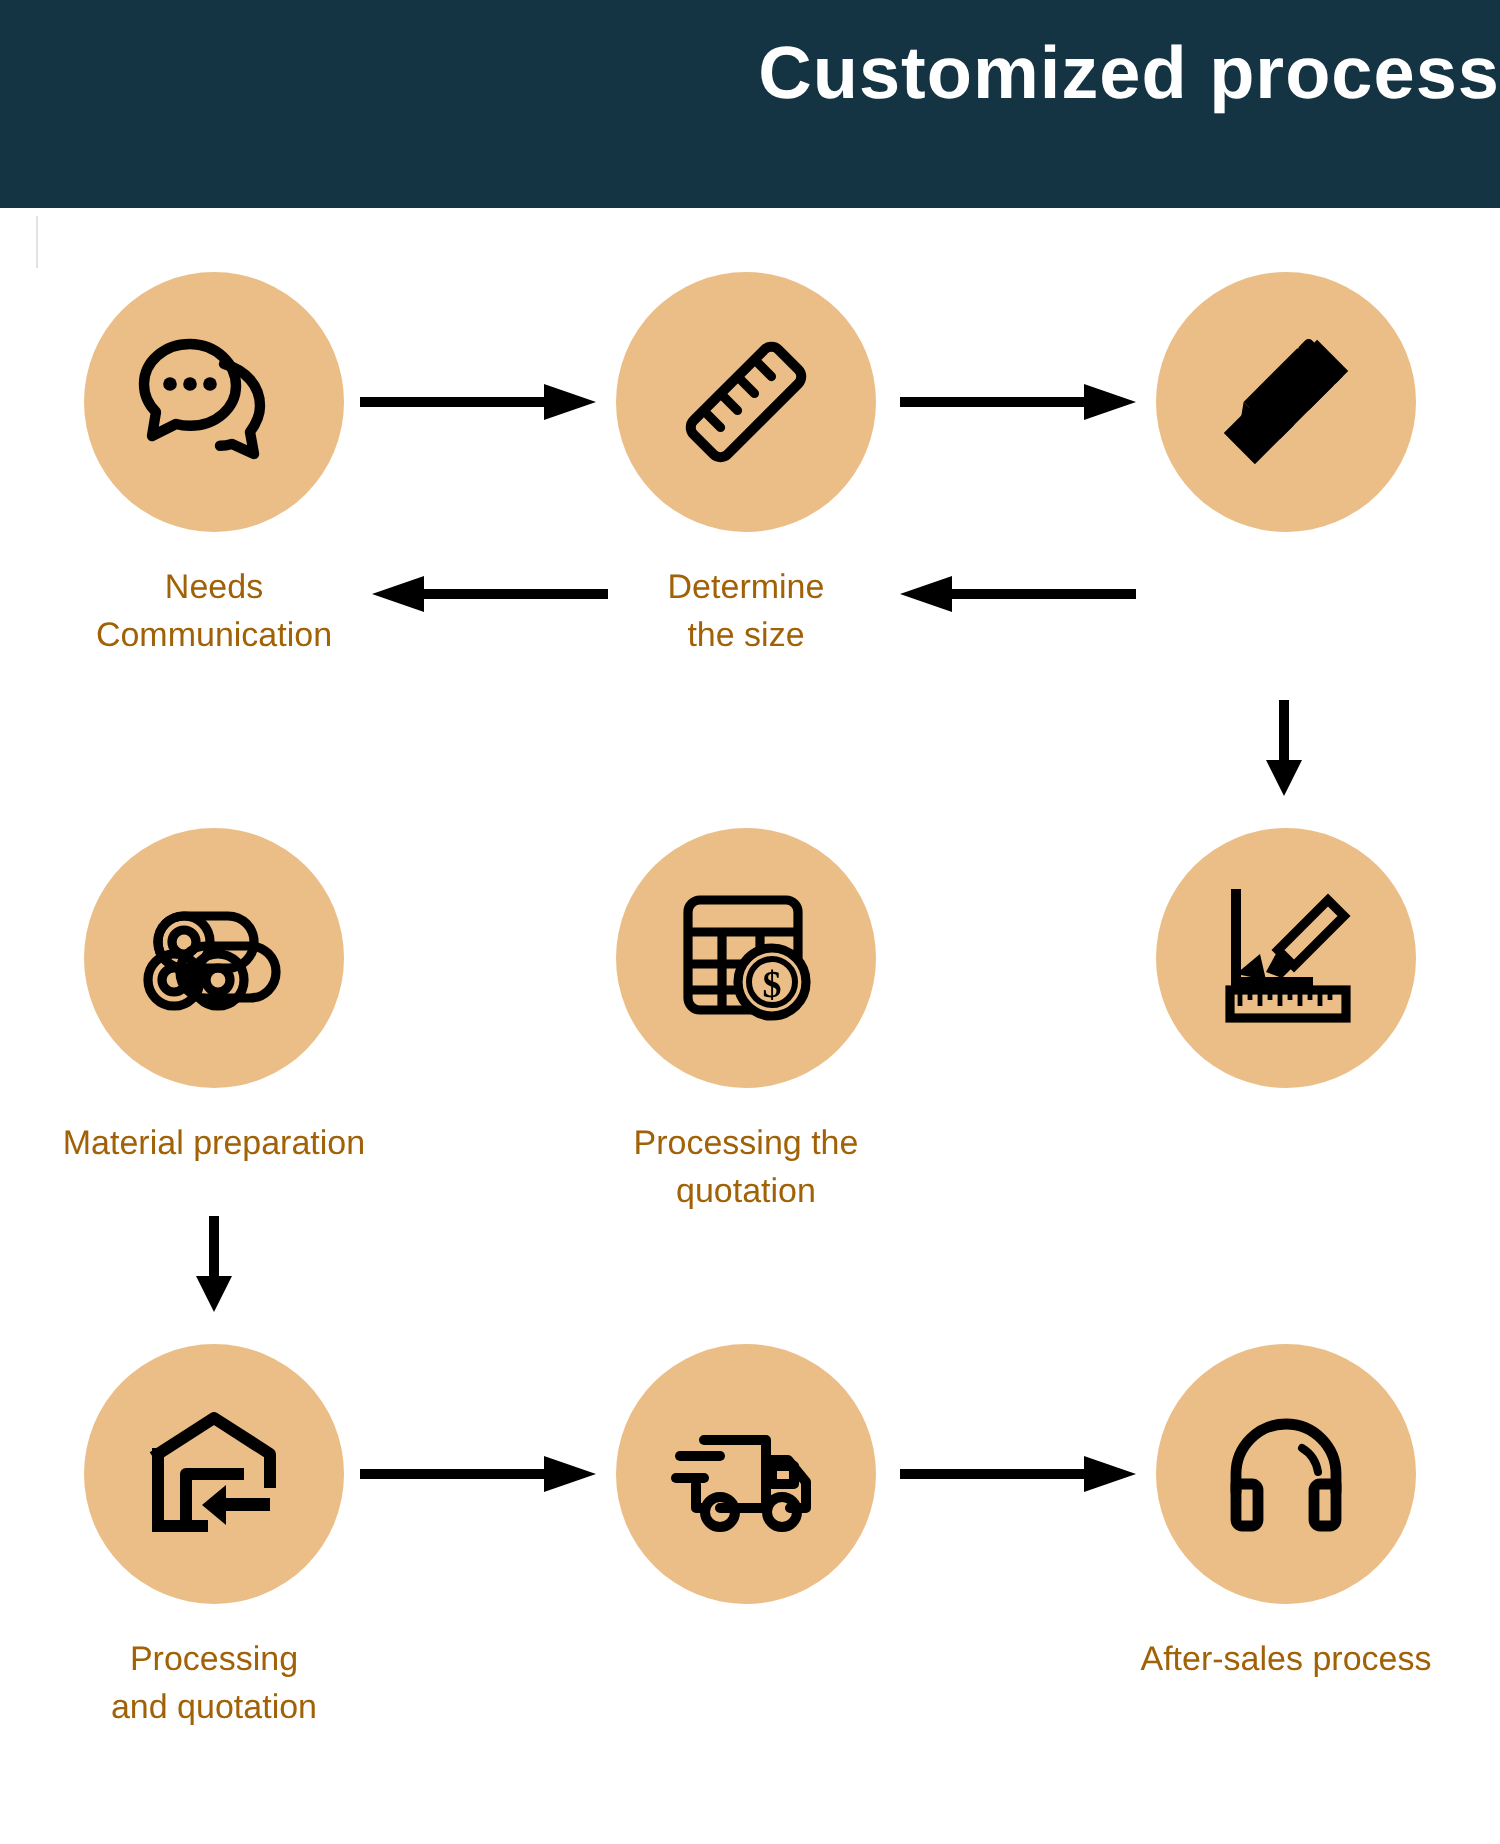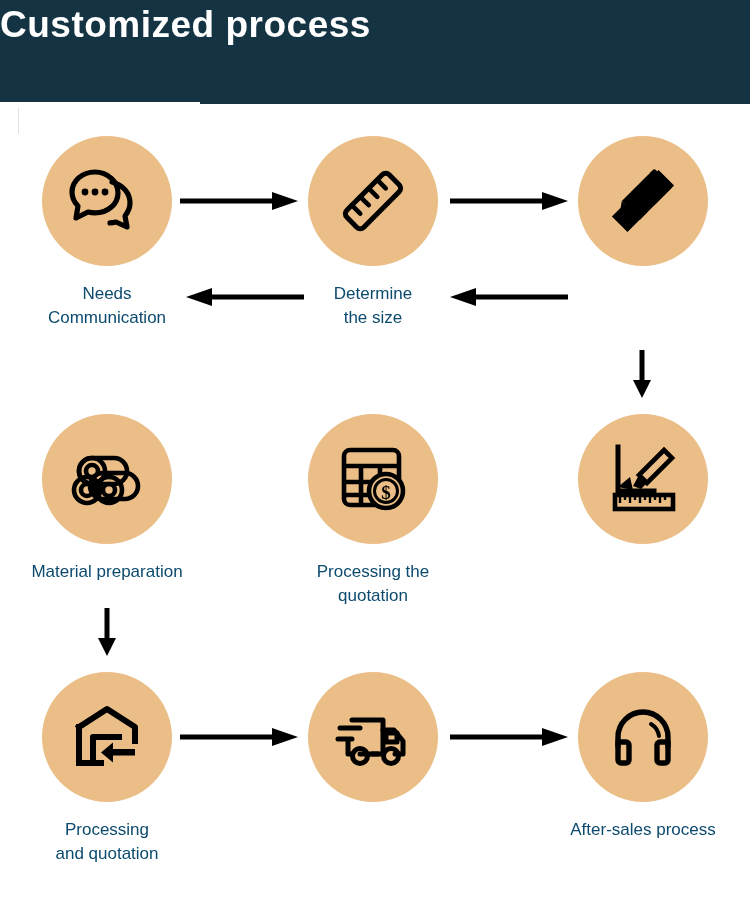--- a/index.html
+++ b/index.html
@@ -17,24 +17,24 @@
   }
 
   
   .header {
     width: 750px;
     height: 104px;
     background: #143443;
     position: relative;
     display: flex;
     flex-direction: column;
-    align-items: flex-start;
+    align-items: flex-end;
     justify-content: flex-start;
     box-sizing: border-box;
-    padding-top: 2px;
+    padding-top: 14px;
     gap: 44px;
   }
   .header-title {
     color: #ffffff;
     font-size: 37px;
     font-weight: bold;
     letter-spacing: 0.5px;
     line-height: 46px;
     font-family: "Liberation Sans", sans-serif;
     text-align: center;
@@ -96,21 +96,21 @@
     background: #eabe86;
     display: flex;
     align-items: center;
     justify-content: center;
   }
   .circle svg { display: block; }
   .step-label {
     margin-top: 16px;
     font-size: 17px;
     line-height: 24px;
-    color: #0c4a6e;
+    color: #a16207;
     text-align: center;
     white-space: pre-line;
     font-family: "Liberation Sans", sans-serif;
   }
 
   
   .col-1 { left: -8px; }
   .col-2 { left: 258px; }
   .col-3 { left: 528px; }
 

